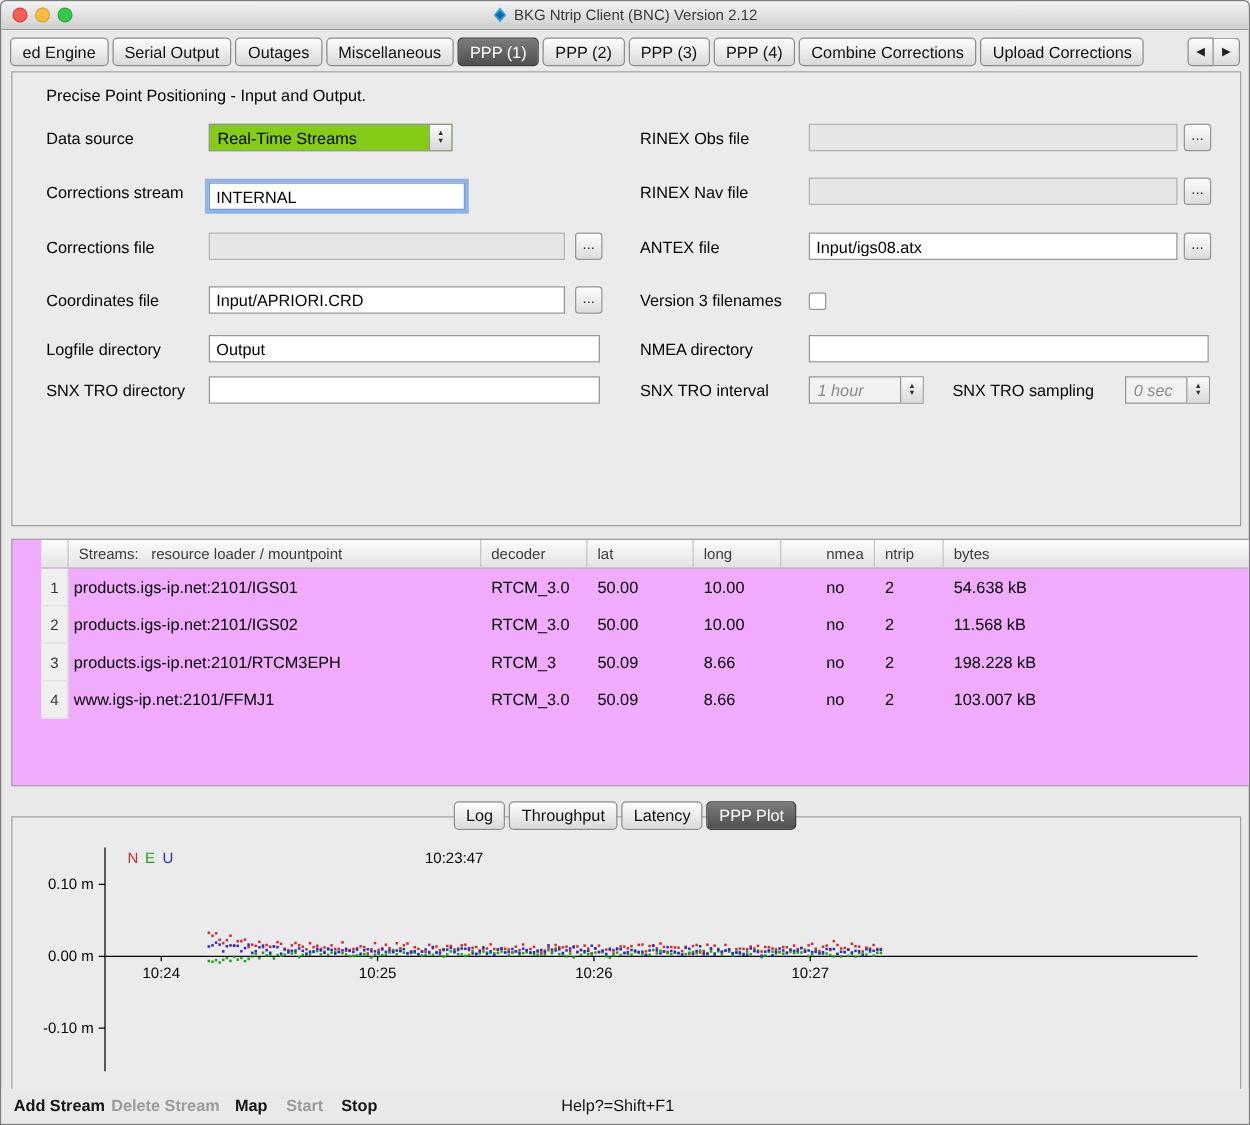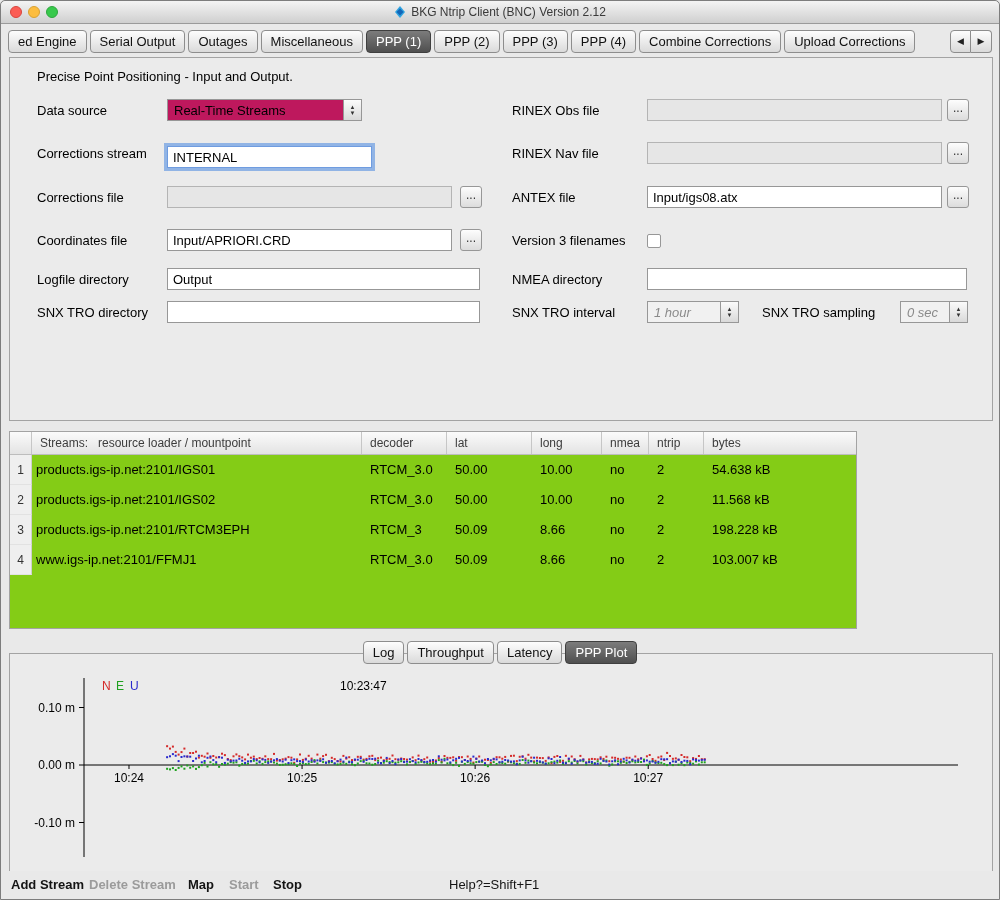--- a/index.html
+++ b/index.html
@@ -25,41 +25,41 @@
   .tscroll.right{border-radius:0 4px 4px 0;border-left:none;}
 
   
   .panel{position:absolute;box-sizing:border-box;border:1px solid #a3a3a3;background:#ebebeb;}
   .main-panel{top:56px;left:8px;width:984px;height:364px;}
   .flabel{position:absolute;font-size:13px;color:#000;white-space:nowrap;}
   .tin{position:absolute;box-sizing:border-box;height:22px;border:1px solid #979797;background:#fff;font:13px "Liberation Sans",sans-serif;padding:0 5px;color:#000;outline:none;border-radius:0;}
   .tin.disabled{background:#e6e6e6;border-color:#b4b4b4;}
   .tin.focused{border-color:#6f9ce0;box-shadow:0 0 0 3px rgba(115,162,227,.75);}
   .browse{position:absolute;box-sizing:border-box;width:22px;height:22px;border:1px solid #979797;border-radius:3px;background:linear-gradient(#fdfdfd,#dcdcdc);font-size:12px;color:#333;text-align:center;line-height:16px;}
-  .combo{position:absolute;box-sizing:border-box;height:22px;background:#be185d;border:1px solid #979797;font-size:13px;display:flex;align-items:center;}
+  .combo{position:absolute;box-sizing:border-box;height:22px;background:#84cc16;border:1px solid #979797;font-size:13px;display:flex;align-items:center;}
   .combo.dim{background:#f1f1f1;color:#8a8a8a;font-style:italic;}
   .combo .ctext{flex:1;padding:0 6px;white-space:nowrap;overflow:hidden;}
   .combo .carrows{width:17px;align-self:stretch;border-left:1px solid #979797;background:linear-gradient(#fbfbfb,#d9d9d9);display:flex;flex-direction:column;align-items:center;justify-content:center;font-size:6px;line-height:6px;color:#333;}
   .checkbox{position:absolute;box-sizing:border-box;width:14px;height:14px;background:#fff;border:1px solid #979797;border-radius:2px;}
 
   
-  .table-panel{top:430px;left:8px;width:848px;height:198px;background:#84cc16;}
+  .table-panel{top:430px;left:8px;width:992px;height:198px;background:#f0abfc;padding-left:23px;}
   .t-header{display:flex;height:22px;background:linear-gradient(#fbfbfb,#e3e3e3);border-bottom:1px solid #bdbdbd;font-size:12px;color:#3c3c3c;align-items:center;}
   .th{box-sizing:border-box;height:22px;line-height:22px;border-right:1px solid #c6c6c6;padding-left:8px;overflow:hidden;white-space:pre;}
   .t-row{display:flex;height:30px;font-size:13px;color:#000;align-items:center;}
   .td{box-sizing:border-box;height:30px;line-height:30px;padding-left:8px;white-space:nowrap;overflow:hidden;}
   .gut{width:22px;padding-left:0;text-align:center;}
   .td.gut{background:#efefef;border-right:1px solid #cfcfcf;border-bottom:1px solid #e2e2e2;font-size:12px;color:#333;}
   .th.gut{padding-left:0;}
   .c-mp{width:330px;}
   .td.c-mp{padding-left:4px;}
   .c-dec{width:85px;}
   .c-lat{width:85px;}
   .c-long{width:70px;}
-  .c-nmea{width:47px;}
+  .c-nmea{width:47px;margin-left:28px;}
   .c-ntrip{width:55px;}
   .c-bytes{flex:1;border-right:none;}
 
   
   .plot-tabbar{position:absolute;top:640px;left:0;right:0;height:23px;display:flex;justify-content:center;gap:3px;z-index:6;}
 
   
   .plot-panel{top:652px;left:8px;width:984px;height:220px;}
   .plot-svg{position:absolute;top:0;left:0;}
 

